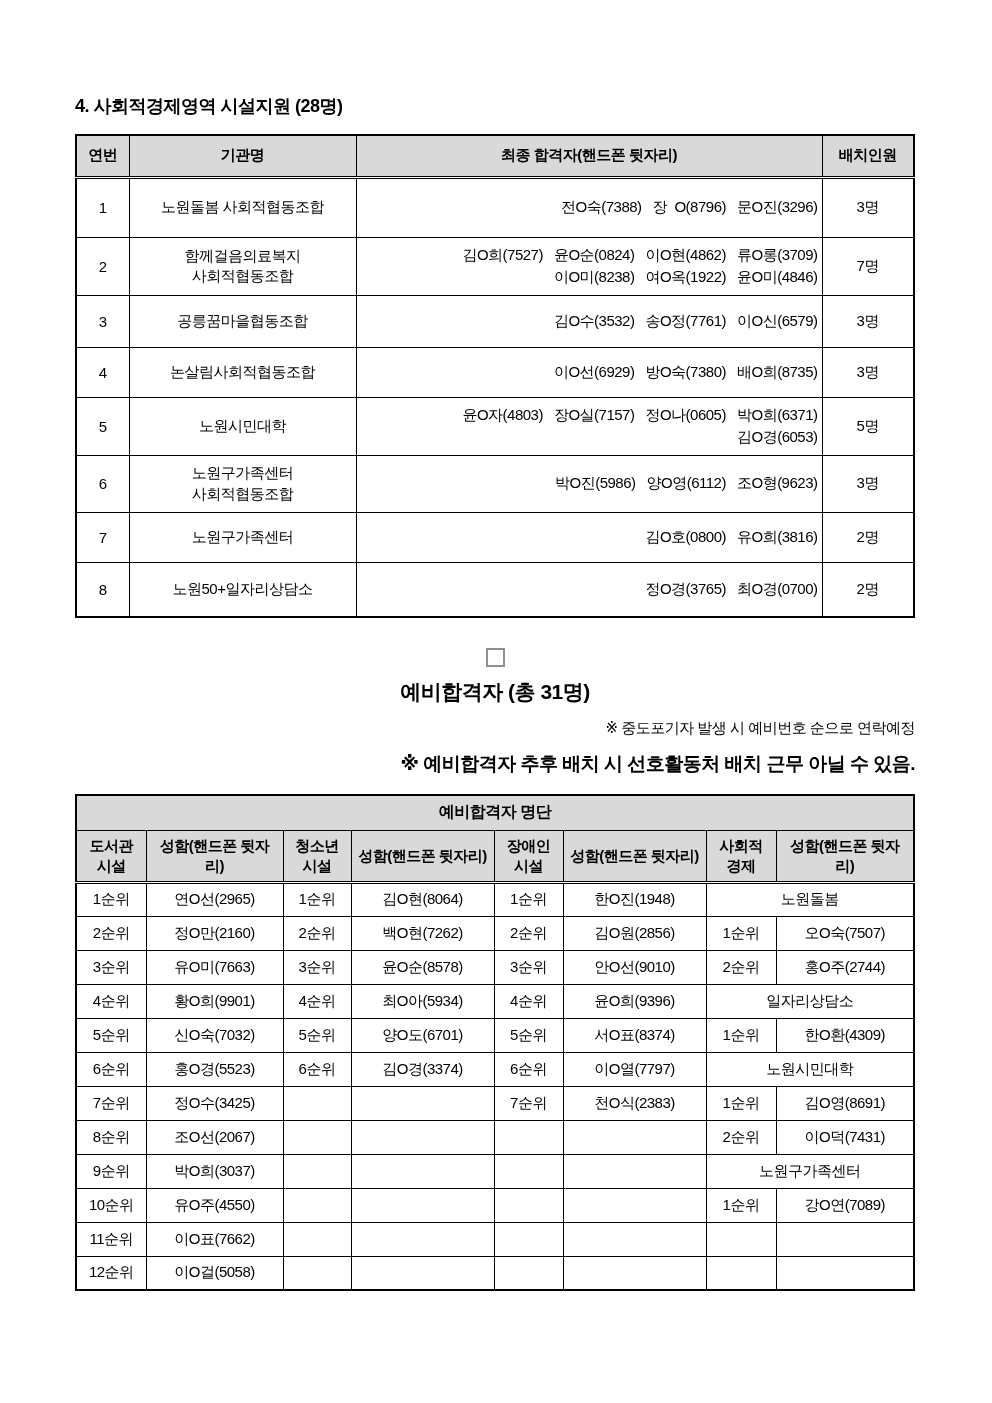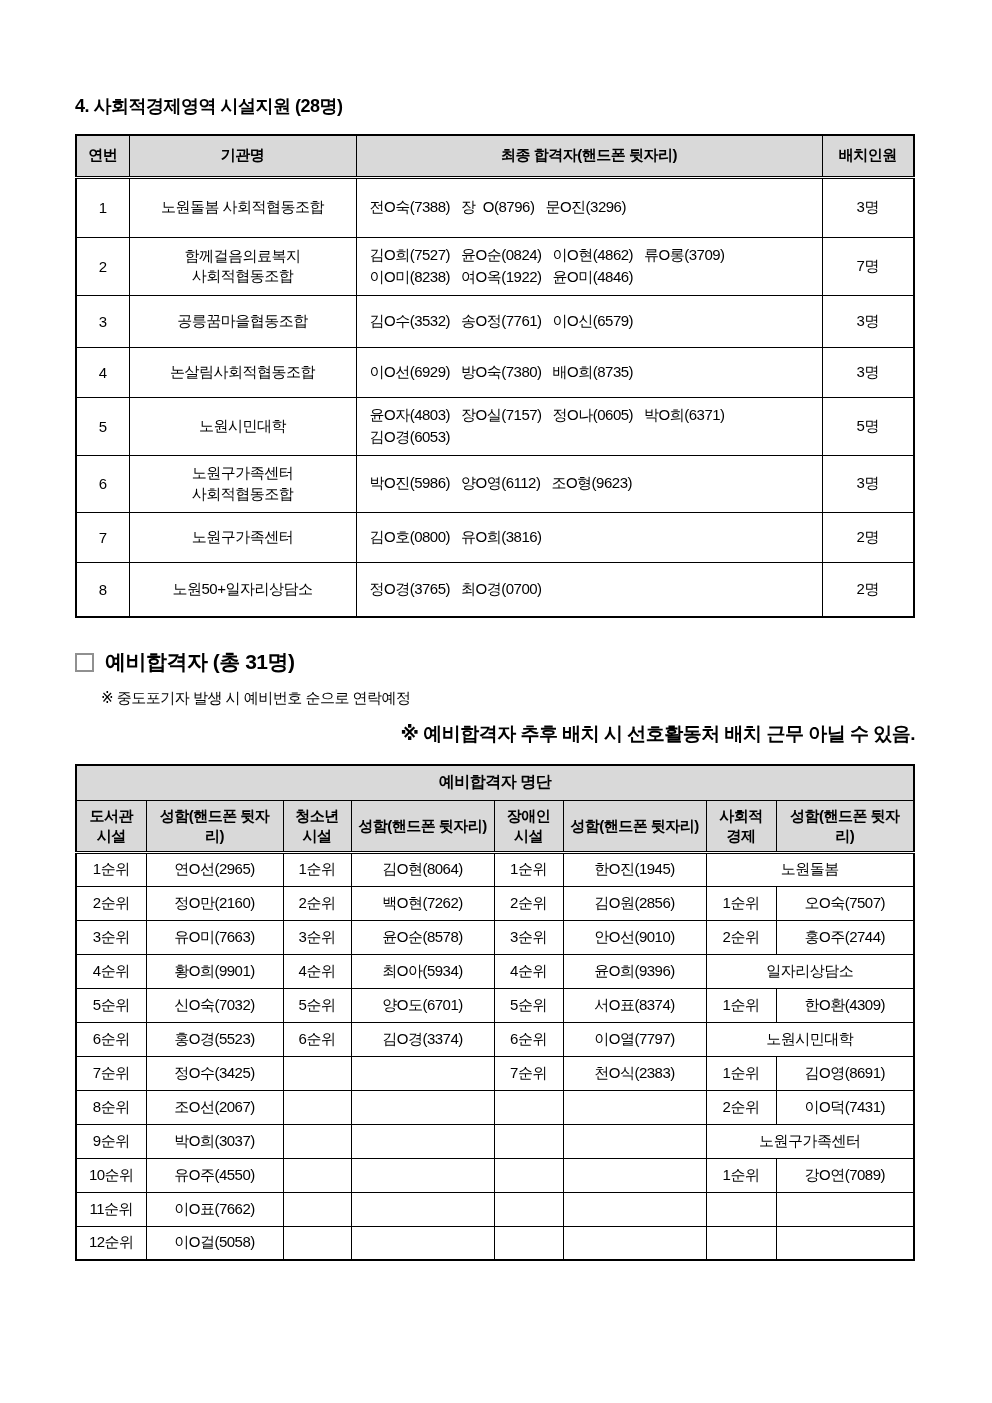--- a/index.html
+++ b/index.html
@@ -43,53 +43,55 @@
   
   .t1 thead th {
     background: #d9d9d9;
     font-weight: 600;
     height: 42px;
     border-bottom: 3px double #000000;
   }
   .t1 td.row-no { font-size: 15px; }
   .t1 td.org { white-space: pre-line; line-height: 1.35; }
   .t1 td.names {
-    text-align: left;
+    text-align: right;
     padding-left: 13px;
     white-space: pre-wrap;
     line-height: 1.5;
   }
   .t1 tr.h60 td { height: 60px; }
   .t1 tr.h58 td { height: 58px; }
   .t1 tr.h57 td { height: 57px; }
   .t1 tr.h55 td { height: 55px; }
   .t1 tr.h52 td { height: 52px; }
   .t1 tr.h50 td { height: 50px; }
   
   .section-heading {
     display: flex;
     align-items: center;
     gap: 11px;
     margin: 30px 0 0 0;
     font-size: 21px;
     font-weight: bold;
     letter-spacing: -0.5px;
+    flex-direction: column;
   }
   .bullet-square {
     display: inline-block;
     width: 15px;
     height: 15px;
     border: 2px solid #909090;
     flex: 0 0 auto;
   }
   .note-contact {
     margin: 13px 0 0 26px;
     font-size: 15px;
     font-weight: 500;
     letter-spacing: -0.5px;
+    text-align: right;
   }
   .note-placement {
     margin: 13px 0 0 16px;
     font-size: 19px;
     font-weight: bold;
     letter-spacing: -0.5px;
     text-align: right;
   }
   
   .t2 { margin-top: 17px; }
@@ -225,21 +227,21 @@
         <th class="col-h">성함(핸드폰 뒷자리)</th>
       </tr>
     </thead>
     <tbody>
       <tr>
         <td>1순위</td>
         <td>연O선(2965)</td>
         <td>1순위</td>
         <td>김O현(8064)</td>
         <td>1순위</td>
-        <td>한O진(1945)</td>
+        <td>한O진(1948)</td>
         <td class="merged-org" colspan="2">노원돌봄</td>
       </tr>
       <tr>
         <td>2순위</td>
         <td>정O만(2160)</td>
         <td>2순위</td>
         <td>백O현(7262)</td>
         <td>2순위</td>
         <td>김O원(2856)</td>
         <td>1순위</td>

